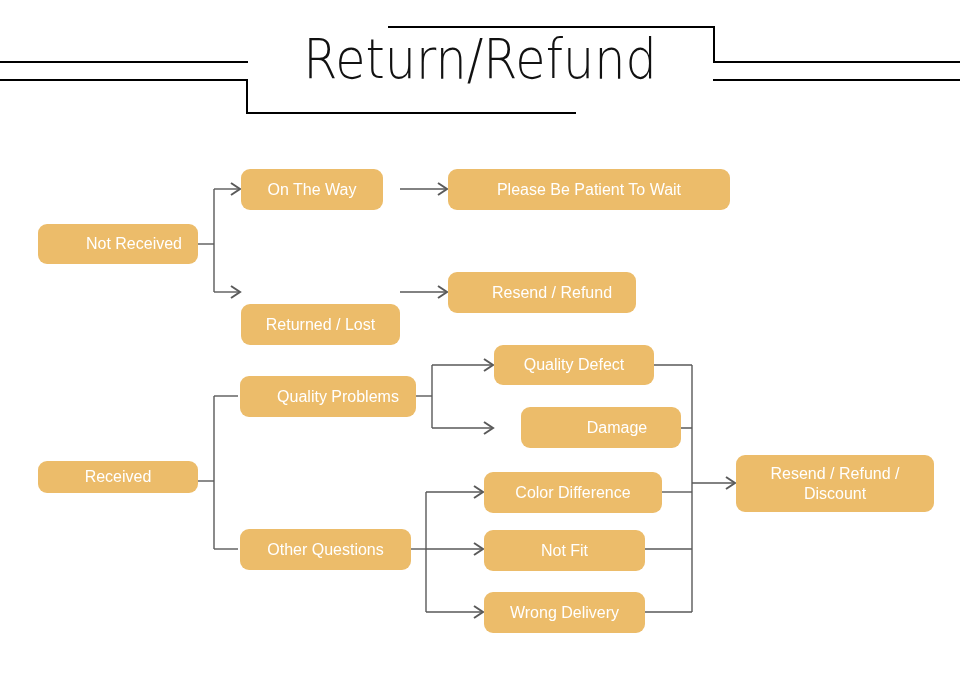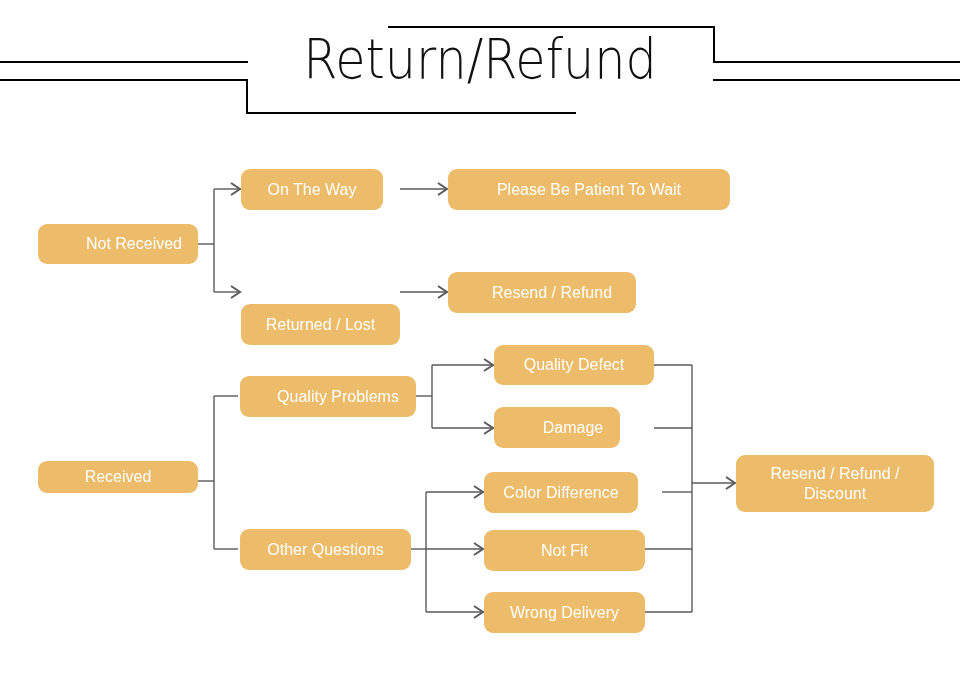--- a/index.html
+++ b/index.html
@@ -190,25 +190,25 @@
     </div>
 
     <div class="node" style="left:494px; top:345px; width:160px; height:40px;">
       <span>Quality Defect</span>
     </div>
 
     <div class="node" style="left:240px; top:529px; width:171px; height:41px;">
       <span>Other Questions</span>
     </div>
 
-    <div class="node" style="left:494px; top:407px; width:126px; height:41px;padding-left:40px;">
+    <div class="node" style="left:521px; top:407px; width:160px; height:41px;padding-left:40px;">
       <span>Damage</span>
     </div>
 
-    <div class="node" style="left:484px; top:472px; width:154px; height:41px;">
+    <div class="node" style="left:484px; top:472px; width:178px; height:41px;">
       <span>Color Difference</span>
     </div>
 
     <div class="node" style="left:484px; top:530px; width:161px; height:41px;">
       <span>Not Fit</span>
     </div>
 
     <div class="node" style="left:484px; top:592px; width:161px; height:41px;">
       <span>Wrong Delivery</span>
     </div>

